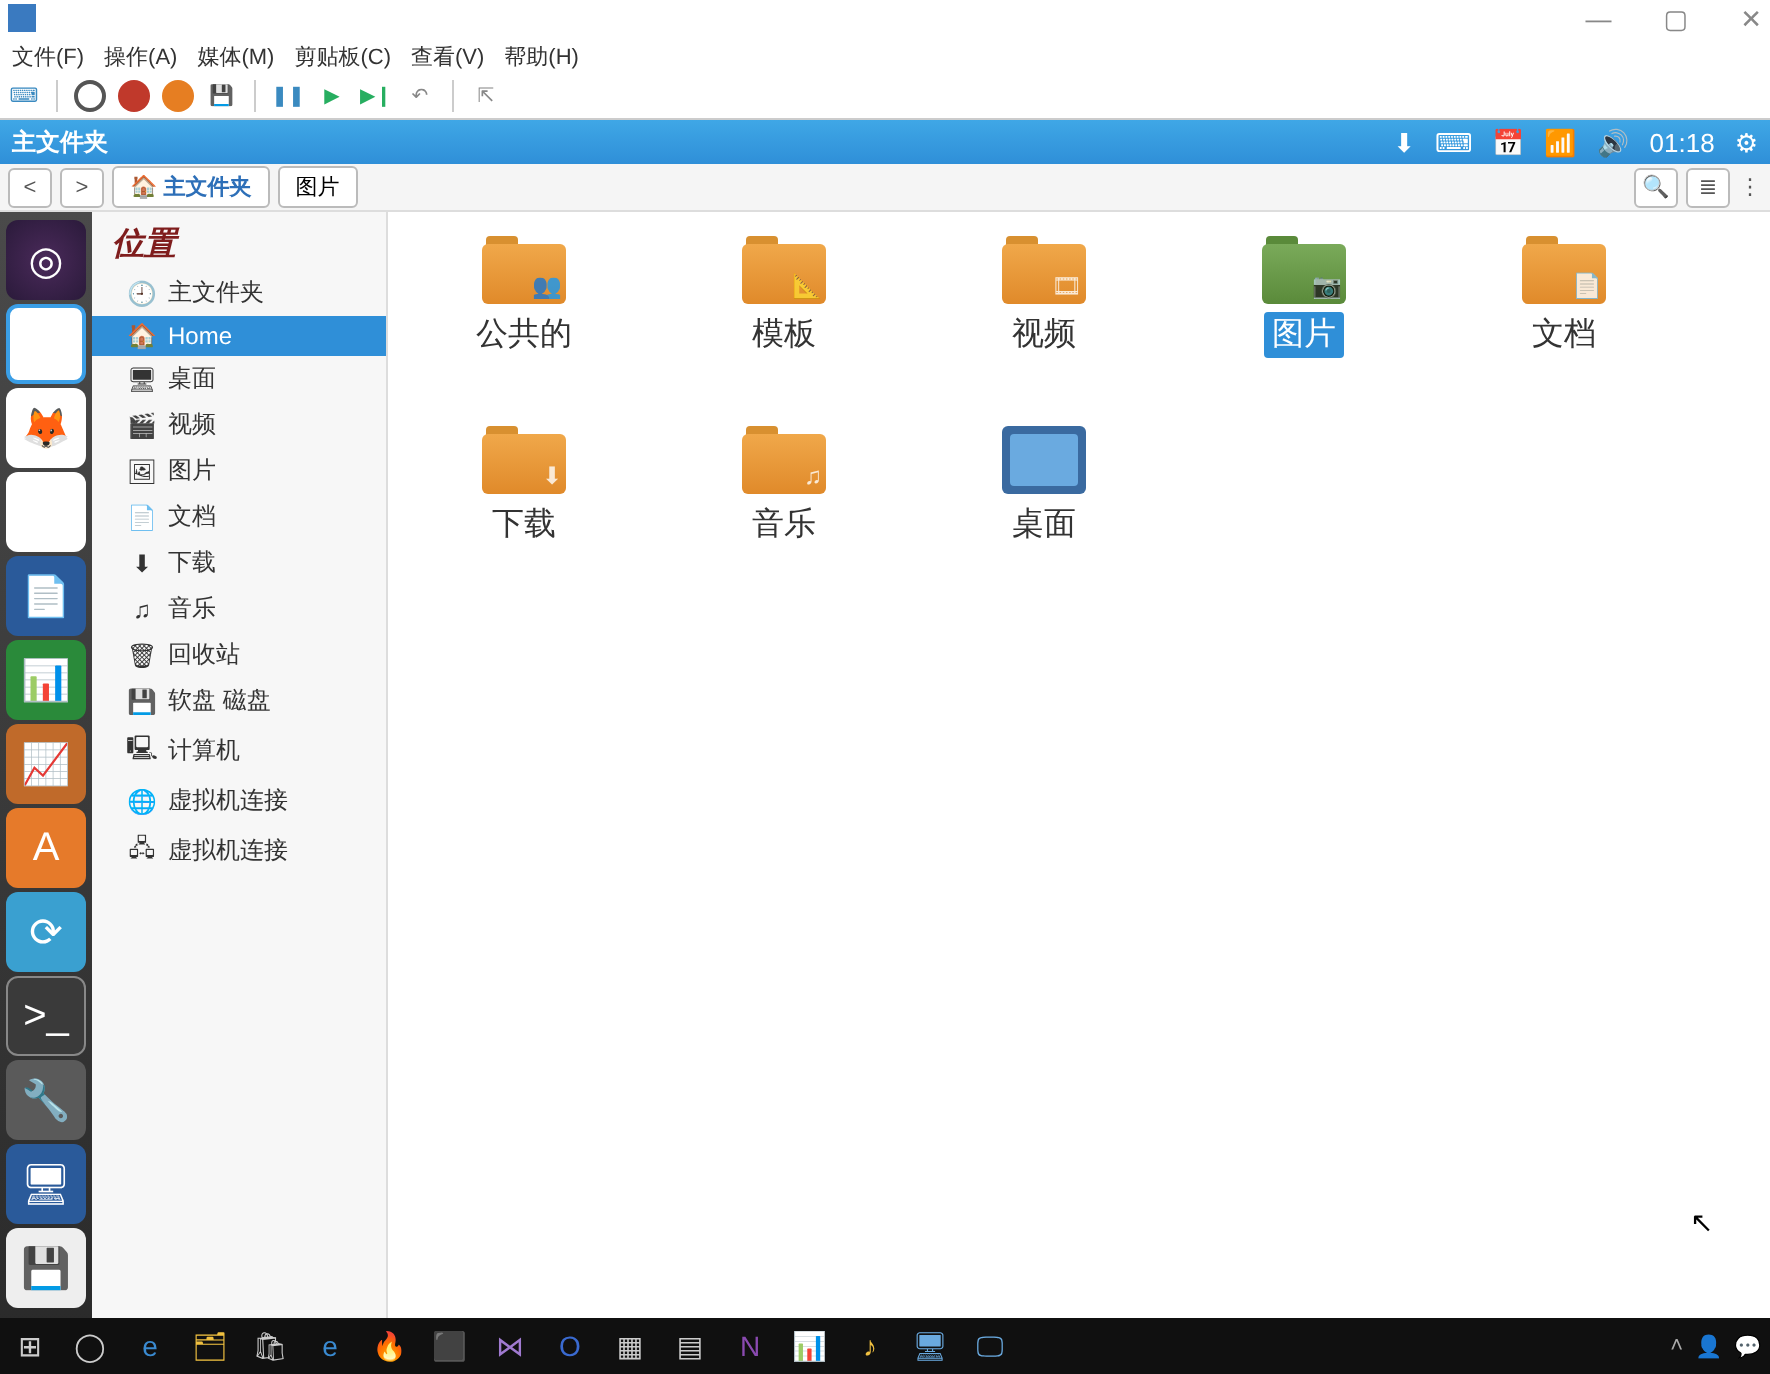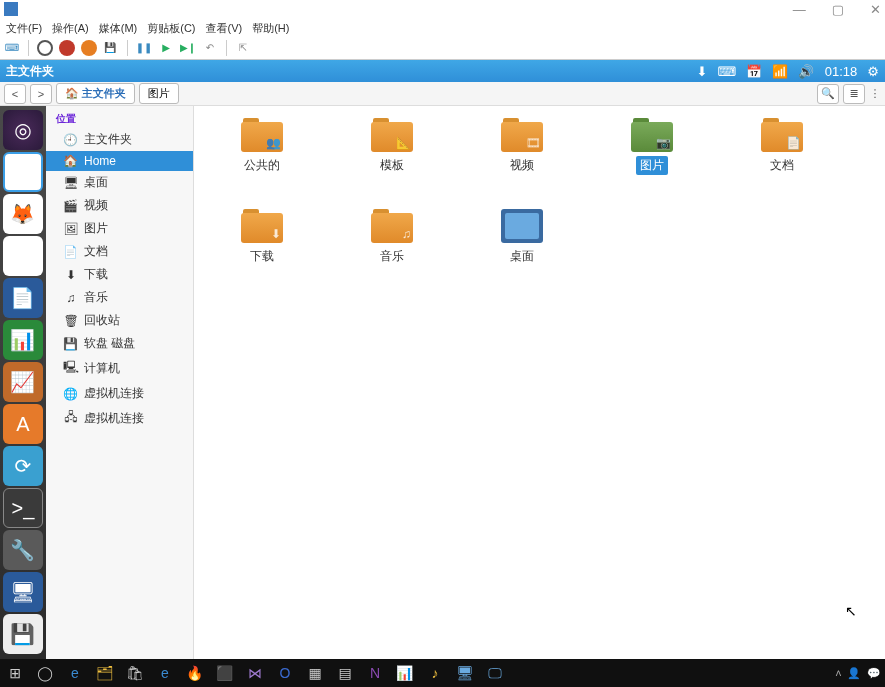--- a/index.html
+++ b/index.html
@@ -46,39 +46,39 @@
 .li-impress { background: #c06a2a; }
 .li-sw { background: #e67a2a; }
 .li-up { background: #3aa0d0; }
 .li-term { background: #3a3a3a; border: 1px solid #888; }
 .li-tool { background: #5a5a5a; }
 .li-disp { background: #2a5a9a; }
 .li-save { background: #eee; }
 
 
 .sidebar { width: 148px; background: #f7f7f7; border-right: 1px solid #ddd; font-size: 12px; overflow-y: auto; }
-.sb-section { color: #6d28d9; font-weight: bold; padding: 6px 10px 2px; font-size: 10px; }
+.sb-section { color: #7f1d1d; font-weight: bold; padding: 6px 10px 2px; font-size: 16px; font-style: italic; }
 .sb-item { padding: 3px 10px 3px 18px; display: flex; align-items: center; gap: 6px; color: #333; cursor: default; }
 .sb-item.selected { background: #2f8fd8; color: #fff; }
 .sb-icon { width: 14px; display: inline-flex; justify-content: center; font-size: 12px; }
 
 
 .content { flex: 1; background: #fff; padding: 12px 8px; overflow: auto; }
 .grid { display: flex; flex-wrap: wrap; gap: 34px 70px; padding-left: 30px; }
 .folder { width: 60px; display: flex; flex-direction: column; align-items: center; gap: 4px; cursor: default; }
 .folder-ico { width: 42px; height: 34px; position: relative; }
 .folder-ico::before { content: ""; position: absolute; top: 0; left: 2px; width: 16px; height: 6px; background: #d89030; border-radius: 2px 2px 0 0; }
 .folder-ico::after { content: ""; position: absolute; top: 4px; left: 0; right: 0; bottom: 0; background: linear-gradient(#f0a84a,#e08a2a); border-radius: 3px; }
 .folder-ico.green::before { background: #5a8a3a; }
 .folder-ico.green::after { background: linear-gradient(#7aaa5a,#5a8a3a); }
 .folder-ico.desktop { background: #3a6aa0; border-radius: 3px; }
 .folder-ico.desktop::before, .folder-ico.desktop::after { display: none; }
 .folder-ico.desktop .screen { position: absolute; top: 4px; left: 4px; right: 4px; bottom: 4px; background: #6aaae0; border-radius: 2px; }
 .folder-overlay { position: absolute; bottom: 2px; right: 2px; font-size: 12px; color: rgba(255,255,255,0.8); z-index: 2; }
-.folder-label { font-size: 12px; color: #333; text-align: center; padding: 1px 4px; border-radius: 2px; }
+.folder-label { font-size: 16px; color: #333; text-align: center; padding: 1px 4px; border-radius: 2px; }
 .folder.selected .folder-label { background: #2f8fd8; color: #fff; }
 
 
 .bottom-scroll { height: 14px; background: #f0f0f0; border-top: 1px solid #ccc; display: flex; align-items: center; }
 .bottom-scroll .arrow { width: 14px; text-align: center; font-size: 10px; color: #666; }
 .bottom-scroll .track { flex: 1; }
 
 
 .win-taskbar { position: absolute; bottom: 0; left: 0; right: 0; height: 28px; background: #101010; display: flex; align-items: center; padding: 0 4px; gap: 8px; }
 .tb-item { width: 22px; height: 22px; display: flex; align-items: center; justify-content: center; color: #ccc; font-size: 14px; }

